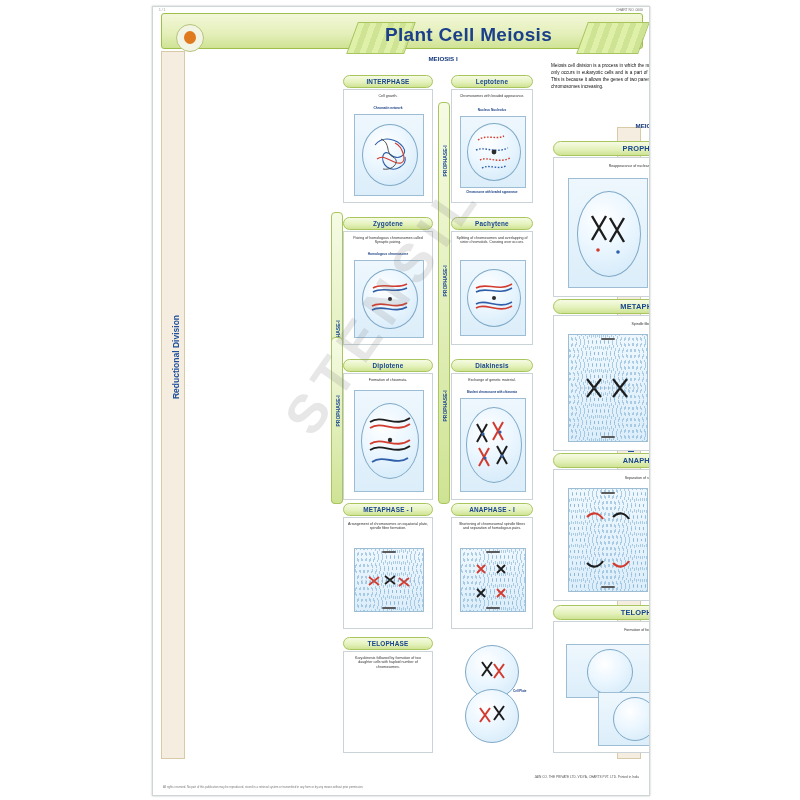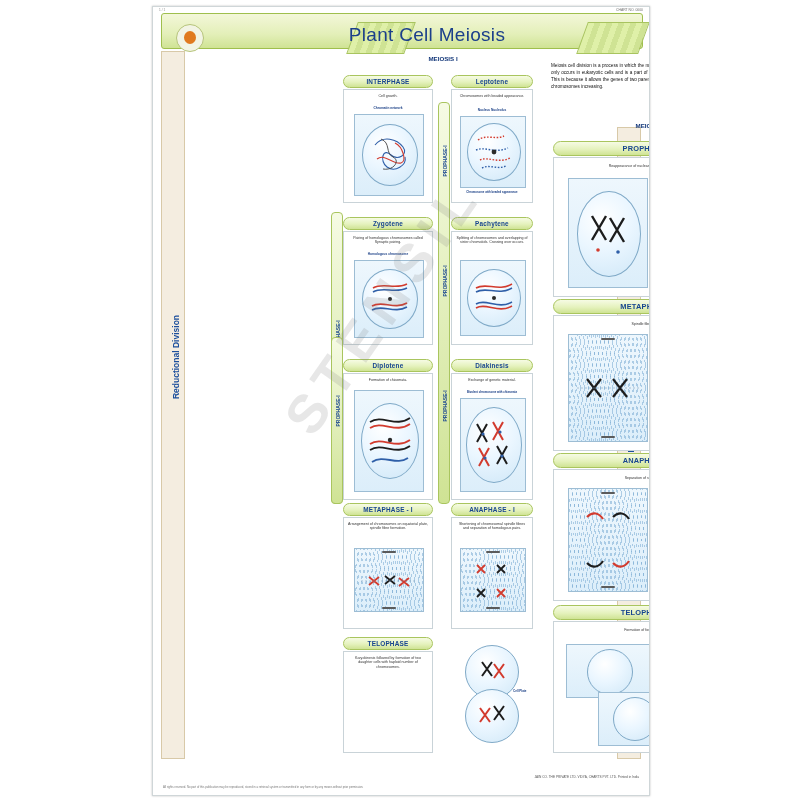--- a/index.html
+++ b/index.html
@@ -1,20 +1,20 @@
 <!DOCTYPE html>
 <html><head>
 <meta charset="utf-8">
 <style>
   html,body{margin:0;padding:0;background:#ffffff;}
   body{width:800px;height:800px;font-family:"Liberation Sans",sans-serif;overflow:hidden;}
   .poster{position:relative;width:800px;height:800px;background:#ffffff;}
   .sheet{position:absolute;left:152px;top:6px;width:496px;height:788px;background:#ffffff;border:1px solid #cfd6d8;box-shadow:0 0 2px rgba(0,0,0,.25);overflow:hidden;}
   .titlebar{position:absolute;left:8px;top:6px;width:480px;height:34px;background:linear-gradient(180deg,#f3f7d9 0%,#e3efb8 60%,#cfe394 100%);border:1px solid #9fbf4d;border-radius:3px;}
-  .title{position:absolute;left:140px;top:10px;width:250px;text-align:center;font-size:19px;font-weight:normal;color:#1b3f8b;letter-spacing:.3px;}
+  .title{position:absolute;left:140px;top:10px;width:250px;text-align:right;font-size:19px;font-weight:bold;color:#1b3f8b;letter-spacing:.3px;}
   .ribbon{position:absolute;top:8px;height:30px;background:repeating-linear-gradient(90deg,#dff0a8 0 6px,#cfe394 6px 12px);border:1px solid #a8c45f;}
   .rib-l{left:190px;width:56px;transform:skewX(-20deg);}
   .rib-r{left:420px;width:60px;transform:skewX(-20deg);}
   .logo{position:absolute;left:14px;top:10px;width:26px;height:26px;border-radius:50%;background:#f2f4e4;border:1px solid #b6c47a;}
   .logo:after{content:"";position:absolute;left:7px;top:6px;width:12px;height:13px;border-radius:50%;background:#e07a1f;}
   .corner-code{position:absolute;right:6px;top:1px;font-size:3.4px;color:#6b6b6b;}
   .corner-code2{position:absolute;left:6px;top:1px;font-size:3.2px;color:#8a8a8a;}
 
   .frameL{position:absolute;left:8px;top:44px;width:22px;height:706px;background:#f4ede0;border:1px solid #d8c9a8;}
   .frameR{position:absolute;right:8px;top:120px;width:22px;height:630px;background:#f4ede0;border:1px solid #d8c9a8;}

